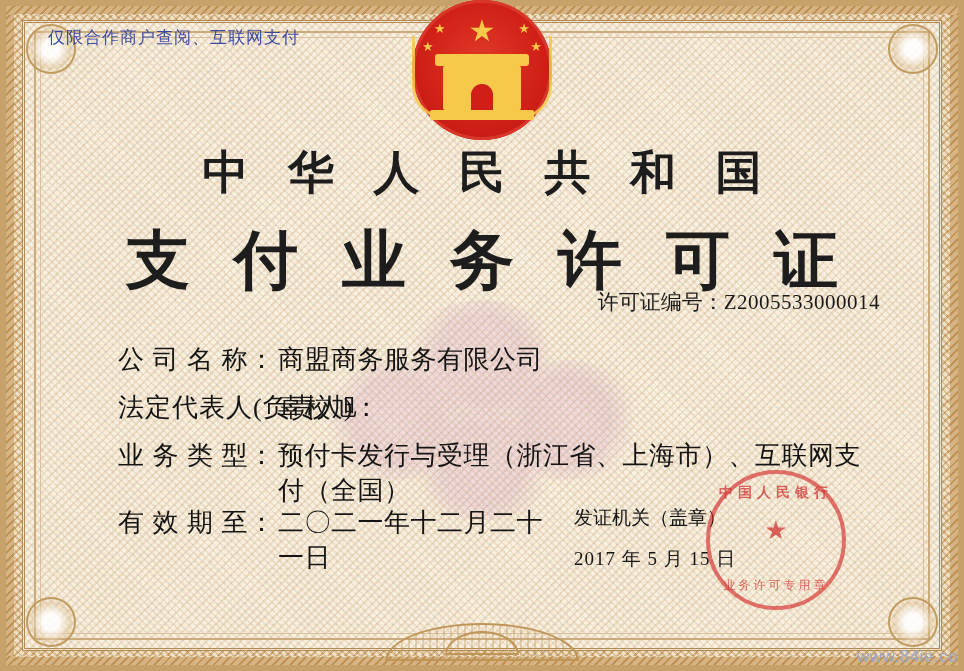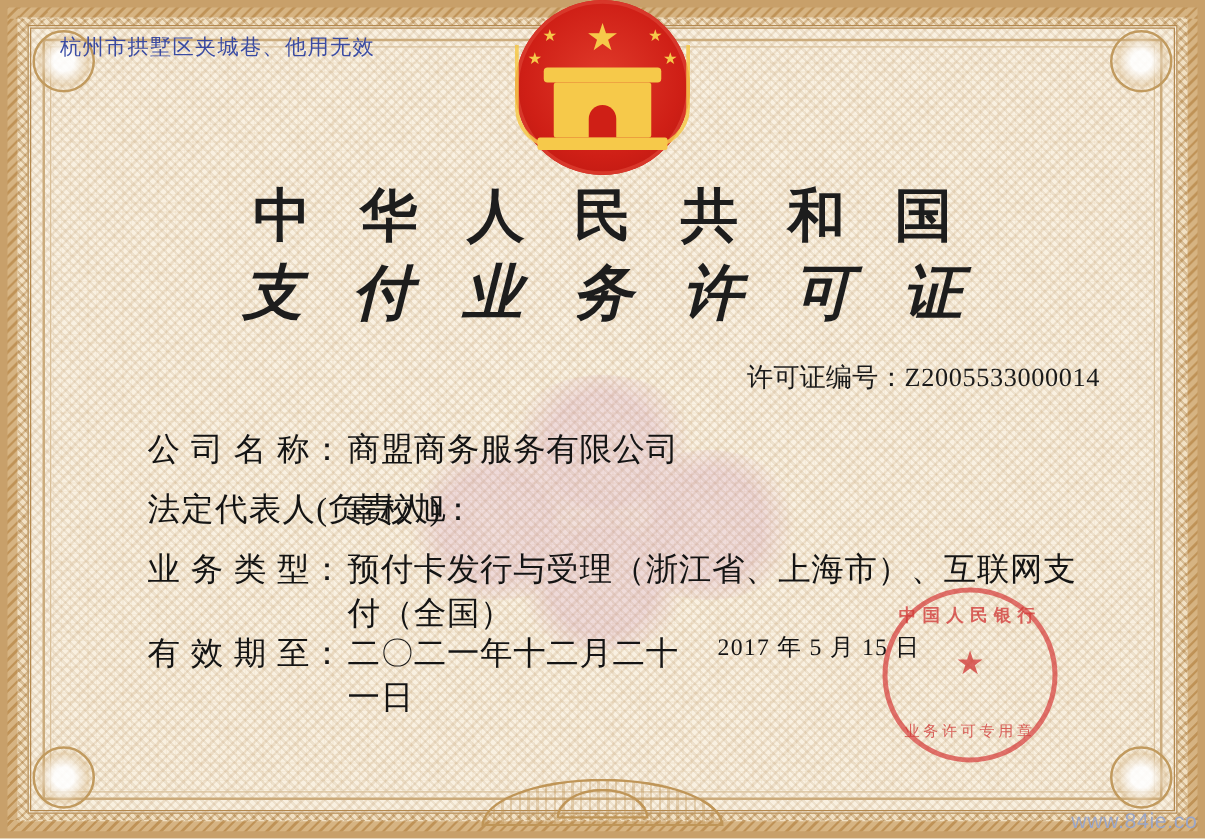--- a/index.html
+++ b/index.html
@@ -213,23 +213,22 @@
     font-family: "Liberation Serif", serif;
     font-weight: 700;
     letter-spacing: 14px;
     text-indent: 14px;
   }
   .title-main {
     top: 142px;
     font-size: 46px;
   }
   .title-sub {
-    top: 202px;
-    font-size: 48px;
-    font-style: italic;
+    top: 217px;
+    font-size: 64px;
   }
 
   
   .license-no {
     position: absolute;
     right: 84px;
     top: 288px;
     font-size: 21px;
     color: #1a1a1a;
     white-space: nowrap;
@@ -377,21 +376,21 @@
     <div class="emblem-wheat-r"></div>
     <span class="star big">★</span>
     <span class="star s1">★</span>
     <span class="star s2">★</span>
     <span class="star s3">★</span>
     <span class="star s4">★</span>
     <div class="emblem-gate"></div>
     <div class="emblem-base"></div>
   </div>
 
-  <div class="blue-note">杭州市拱墅区夹城巷、他用无效</div>
+  <div class="blue-note">仅限合作商户查阅、互联网支付</div>
 
   <div class="title-main">中 华 人 民 共 和 国</div>
   <div class="title-sub">支 付 业 务 许 可 证</div>
 
   <div class="license-no">
     <span>许可证编号：</span><span class="val">Z2005533000014</span>
   </div>
 
   <div class="fields">
     <div class="field-row">
@@ -409,20 +408,21 @@
   </div>
 
   <div class="bottom-left">
     <div class="field-row">
       <div class="field-label">有 效 期 至：</div>
       <div class="field-value">二〇二一年十二月二十一日</div>
     </div>
   </div>
 
   <div class="bottom-right">
+    <div class="issuer-line">发证机关（盖章）</div>
     <div class="issue-date">2017 年 5 月 15 日</div>
   </div>
 
   <div class="seal">
     <div class="seal-text-top">中国人民银行</div>
     <div class="seal-star">★</div>
     <div class="seal-text-bottom">业务许可专用章</div>
   </div>
 
   <div class="url-watermark">www.84ie.co</div>

